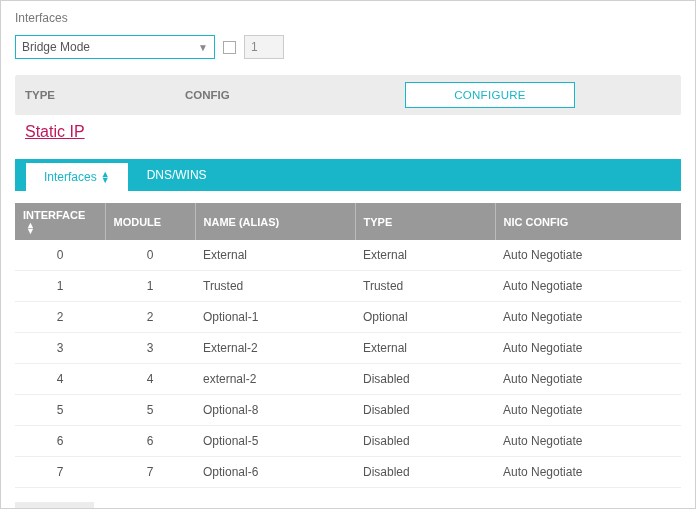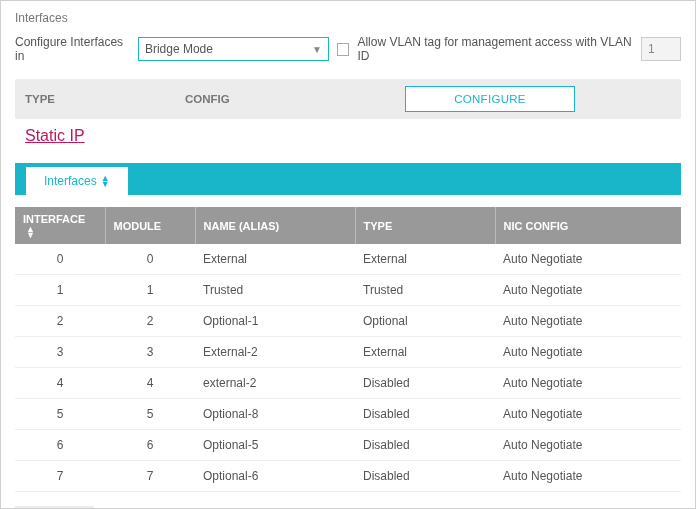--- a/index.html
+++ b/index.html
@@ -165,46 +165,45 @@
   }
 </style>
 </head>
 <body>
 
 
 
 <div class="section-title">Interfaces</div>
 
 <div class="config-row">
-  <span>Configure Interfaces in</span>
   <div class="select">
     <span>Bridge Mode</span>
     <span class="caret">▼</span>
   </div>
   <span class="checkbox"></span>
-  <span>Allow VLAN tag for management access with VLAN ID</span>
   <input class="vlan-input" disabled="" value="1" style="">
 </div>
 
 <div class="header-grid">
   <div class="th">TYPE</div>
   <div class="th">CONFIG</div>
   <div class="configure-btn">CONFIGURE</div>
 </div>
 
 <div class="static-ip">Static IP</div>
 
 <div class="tabs-bar">
   <div class="tab active">
     <span>Interfaces</span>
     <span class="sort-arrows" style="margin-left:4px;color:#19b6c9;">
         <span>▲</span>
         <span>▼</span>
       </span>
   </div>
+  <div class="tab inactive">DNS/WINS</div>
 </div>
 
 <table class="table">
   <thead>
     <tr>
       <th class="col-iface">
         <span>INTERFACE</span>
         <span class="sort-arrows">
             <span>▲</span>
             <span>▼</span>

